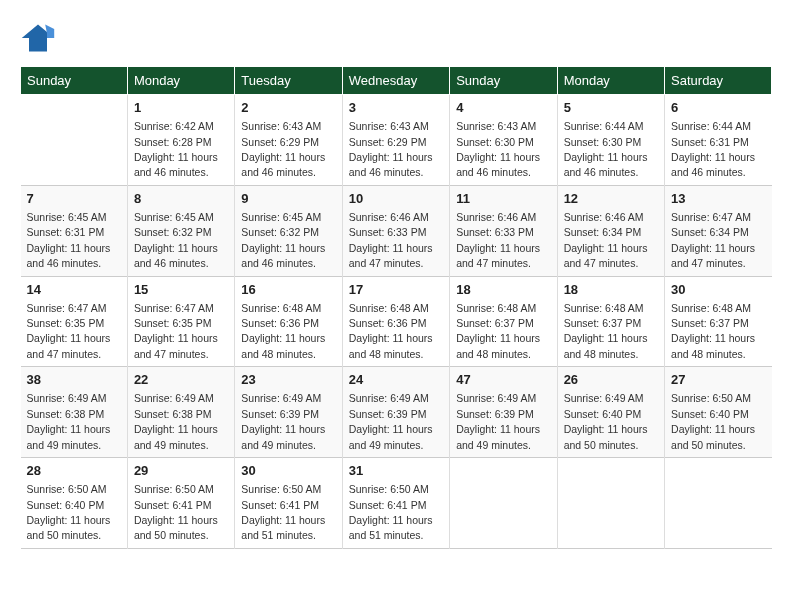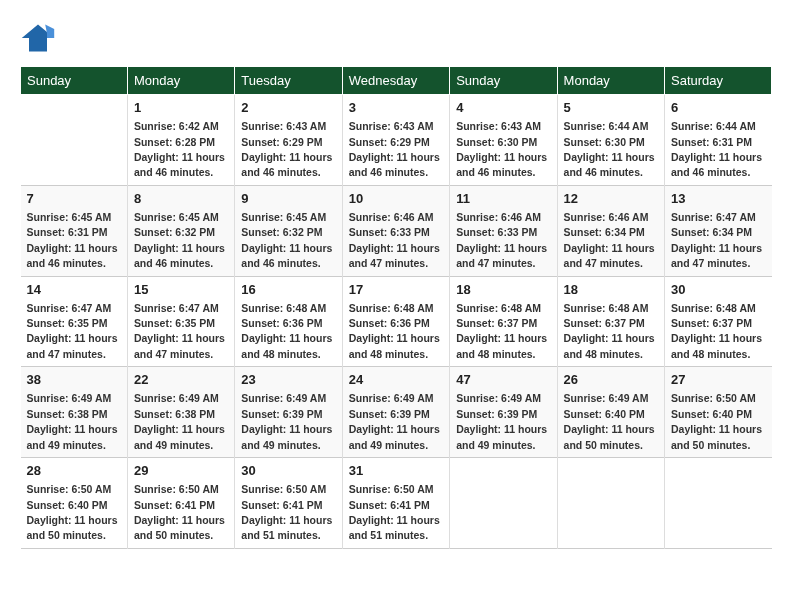--- a/index.html
+++ b/index.html
@@ -76,21 +76,20 @@
     }
     .day-num {
       font-size: 13px;
       font-weight: bold;
       display: block;
       margin-bottom: 2px;
     }
     .cell-text {
       font-size: 10.5px;
       color: #333;
-      font-weight: bold;
     }
     tbody tr:nth-child(even) {
       background: #f9f9f9;
     }
     tbody tr:nth-child(odd) {
       background: #fff;
     }
   </style>
 </head>
 <body>

